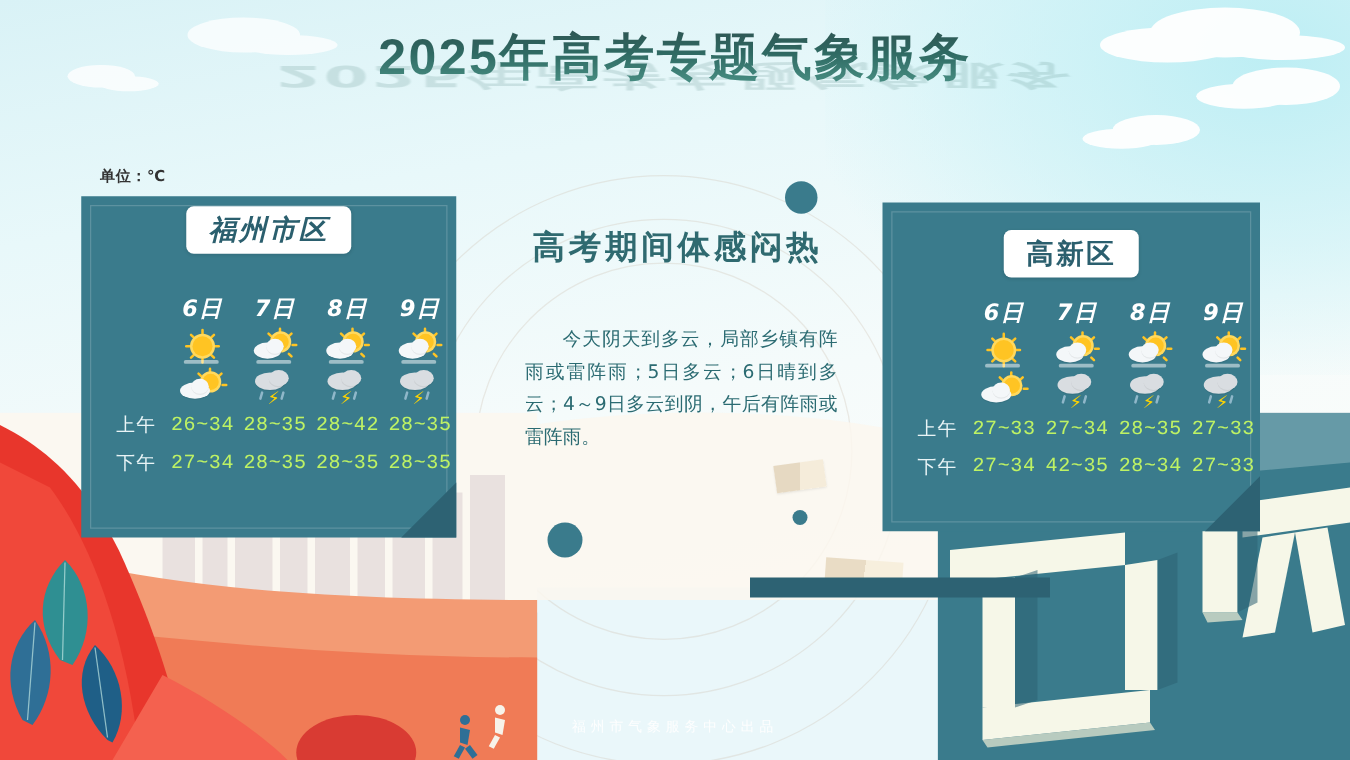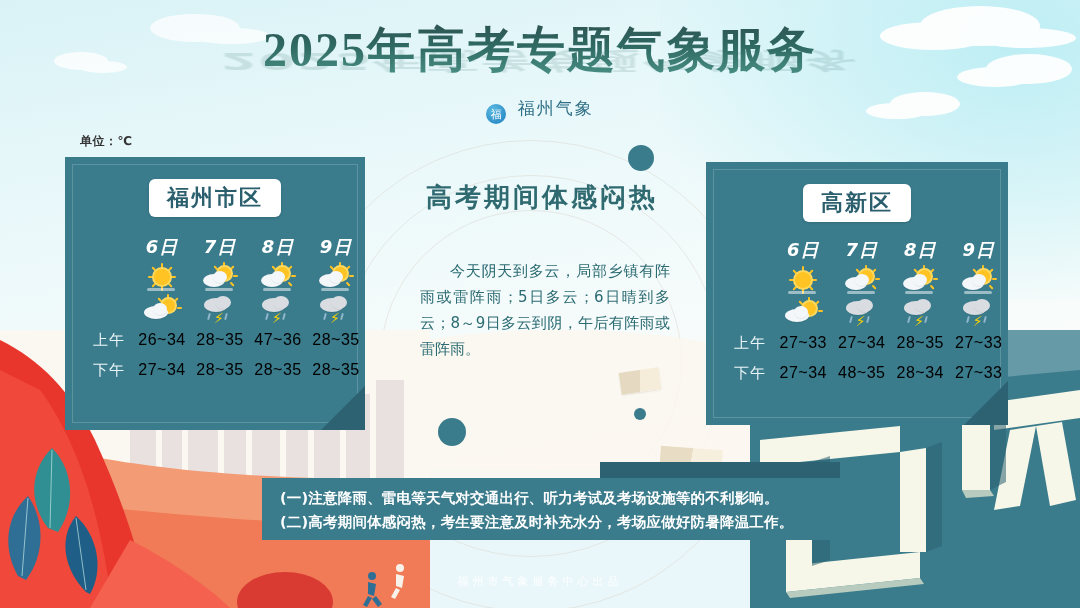--- a/index.html
+++ b/index.html
@@ -43,24 +43,24 @@
   .book2{position:absolute;left:660px;top:448px;width:62px;height:26px;
         background:linear-gradient(95deg,#e9dcc5 50%,#f7efdd 50%);transform:rotate(4deg);}
 
   
   .ill-left{position:absolute;left:0;top:330px;width:430px;height:278px;overflow:hidden;}
   .ill-right{position:absolute;right:0;top:330px;width:330px;height:278px;overflow:hidden;}
 
   
   .title-wrap{position:absolute;left:0;top:18px;width:1080px;text-align:center;}
   .title{
-    display:inline-block;font-size:48px;font-weight:bold;letter-spacing:2px;
+    display:inline-block;font-size:40px;font-weight:bold;letter-spacing:2px;
     background:linear-gradient(180deg,#2e4f4e 0%,#2f6a63 45%,#4f978b 100%);
     -webkit-background-clip:text;background-clip:text;color:transparent;
-    font-family:Liberation Serif, serif;
+    font-family:Liberation Sans, sans-serif;
   }
   .title-reflect{
     position:absolute;left:0;top:76px;width:1080px;text-align:center;
     font-size:52px;font-weight:bold;letter-spacing:2px;color:rgba(90,140,135,.20);
     transform:scaleY(-.45);transform-origin:top center;filter:blur(1px);
     font-family:"DejaVu Sans","Liberation Sans",sans-serif;pointer-events:none;
   }
   .logo-row{position:absolute;left:0;top:97px;width:1080px;text-align:center;}
   .logo-badge{
     display:inline-block;width:20px;height:20px;border-radius:50%;
@@ -86,34 +86,34 @@
     position:absolute;right:0;bottom:0;width:0;height:0;
     border-left:44px solid transparent;border-bottom:44px solid #2d6273;
   }
   .panel-title{
     position:absolute;left:50%;transform:translateX(-50%);
     background:#fff;border-radius:6px;padding:4px 18px;
     color:#2b5f6e;font-size:22px;font-weight:bold;letter-spacing:2px;white-space:nowrap;
     box-shadow:0 1px 3px rgba(0,0,0,.12);
     font-family:"DejaVu Sans","Liberation Sans",sans-serif;
   }
-  .panel-left .panel-title{top:22px;}
+  .panel-left .panel-title{top:8px;font-style:italic;}
   .panel-right .panel-title{top:22px;}
 
   table.fc{position:absolute;border-collapse:collapse;}
   .panel-left table.fc{left:28px;top:78px;}
   .panel-right table.fc{left:28px;top:76px;}
   table.fc td{text-align:center;padding:0;}
   .rowlabel{font-size:15px;color:#e9f4f6;padding-right:8px !important;text-align:right !important;
             white-space:nowrap;letter-spacing:1px;}
   .daycell{font-size:18px;font-weight:bold;color:#ffffff;letter-spacing:1px;padding-bottom:2px !important;
            font-family:"DejaVu Sans","Liberation Sans",sans-serif;}
   .iconcell{padding:0 !important;height:32px;}
-  .tempcell{font-size:16px;color:#000000;letter-spacing:.5px;white-space:nowrap;
-            font-family:Liberation Sans, sans-serif;}
+  .tempcell{font-size:16px;color:#bef264;letter-spacing:.5px;white-space:nowrap;
+            font-family:Liberation Mono, monospace;}
   .sp-am td{height:30px;}
   .sp-pm td{height:30px;}
   .colw{width:60px;font-style:italic;}
 
   
   .wx{display:inline-block;width:38px;height:30px;position:relative;vertical-align:middle;}
   .sun{position:absolute;width:16px;height:16px;border-radius:50%;background:#ffc423;
        box-shadow:0 0 0 2px #ffd95e;}
   .rays{position:absolute;width:28px;height:28px;}
   .rays i{position:absolute;left:13px;top:0;width:2px;height:5px;background:#ffc423;border-radius:1px;
@@ -269,24 +269,20 @@
         <path d="M176,118 L192,112 L192,216 L176,222 Z"></path>
         <path d="M240,52 L256,46 L256,152 L240,160 Z"></path>
       </g>
     </svg>
   </div>
 
   <div class="title-reflect">2025年高考专题气象服务</div>
   <div class="title-wrap">
     <span class="title">2025年高考专题气象服务</span>
   </div>
-  <div class="logo-row">
-    <span class="logo-badge">福</span>
-    <span class="logo-text">福州气象</span>
-  </div>
 
   <div class="unit">单位：℃</div>
 
   <div class="panel panel-left">
     <div class="panel-title">福州市区</div>
     <table class="fc">
       <tbody>
           <tr>
         <td class="rowlabel"></td>
         <td class="daycell colw">6日</td>
@@ -367,21 +363,21 @@
         <td class="iconcell"><span class="wx">
           <span class="cld dark" style="left:3px;top:4px;width:24px;height:14px"></span>
           <span class="cld dark" style="left:14px;top:2px;width:16px;height:13px"></span>
           <span class="bolt" style="left:13px;top:17px">⚡</span>
           <span class="rainline" style="left:7px;top:19px"></span><span class="rainline" style="left:24px;top:19px"></span></span></td>
       </tr>
       <tr class="sp-am">
         <td class="rowlabel">上午</td>
         <td class="tempcell">26~34</td>
         <td class="tempcell">28~35</td>
-        <td class="tempcell">47~36</td>
+        <td class="tempcell">28~42</td>
         <td class="tempcell">28~35</td>
       </tr>
       <tr class="sp-pm">
         <td class="rowlabel">下午</td>
         <td class="tempcell">27~34</td>
         <td class="tempcell">28~35</td>
         <td class="tempcell">28~35</td>
         <td class="tempcell">28~35</td>
       </tr>
     </tbody>
@@ -479,36 +475,31 @@
       <tr class="sp-am">
         <td class="rowlabel">上午</td>
         <td class="tempcell">27~33</td>
         <td class="tempcell">27~34</td>
         <td class="tempcell">28~35</td>
         <td class="tempcell">27~33</td>
       </tr>
       <tr class="sp-pm">
         <td class="rowlabel">下午</td>
         <td class="tempcell">27~34</td>
-        <td class="tempcell">48~35</td>
+        <td class="tempcell">42~35</td>
         <td class="tempcell">28~34</td>
         <td class="tempcell">27~33</td>
       </tr>
     </tbody>
       </table>
     <div class="fold"></div>
   </div>
 
   <div class="center-title">高考期间体感闷热</div>
-  <div class="center-body">今天阴天到多云，局部乡镇有阵雨或雷阵雨；5日多云；6日晴到多云；8～9日多云到阴，午后有阵雨或雷阵雨。</div>
+  <div class="center-body">今天阴天到多云，局部乡镇有阵雨或雷阵雨；5日多云；6日晴到多云；4～9日多云到阴，午后有阵雨或雷阵雨。</div>
 
   <div class="adv-tab"></div>
-  <div class="advisory">
-    <div class="adv-line">(一)注意降雨、雷电等天气对交通出行、听力考试及考场设施等的不利影响。</div>
-    <div class="adv-line">(二)高考期间体感闷热，考生要注意及时补充水分，考场应做好防暑降温工作。</div>
-    <div class="adv-arrow"></div>
-  </div>
 
   <div class="footer">
     <div>福州市气象服务中心出品</div>
   </div>
 
 </div>
 
 </body></html>

